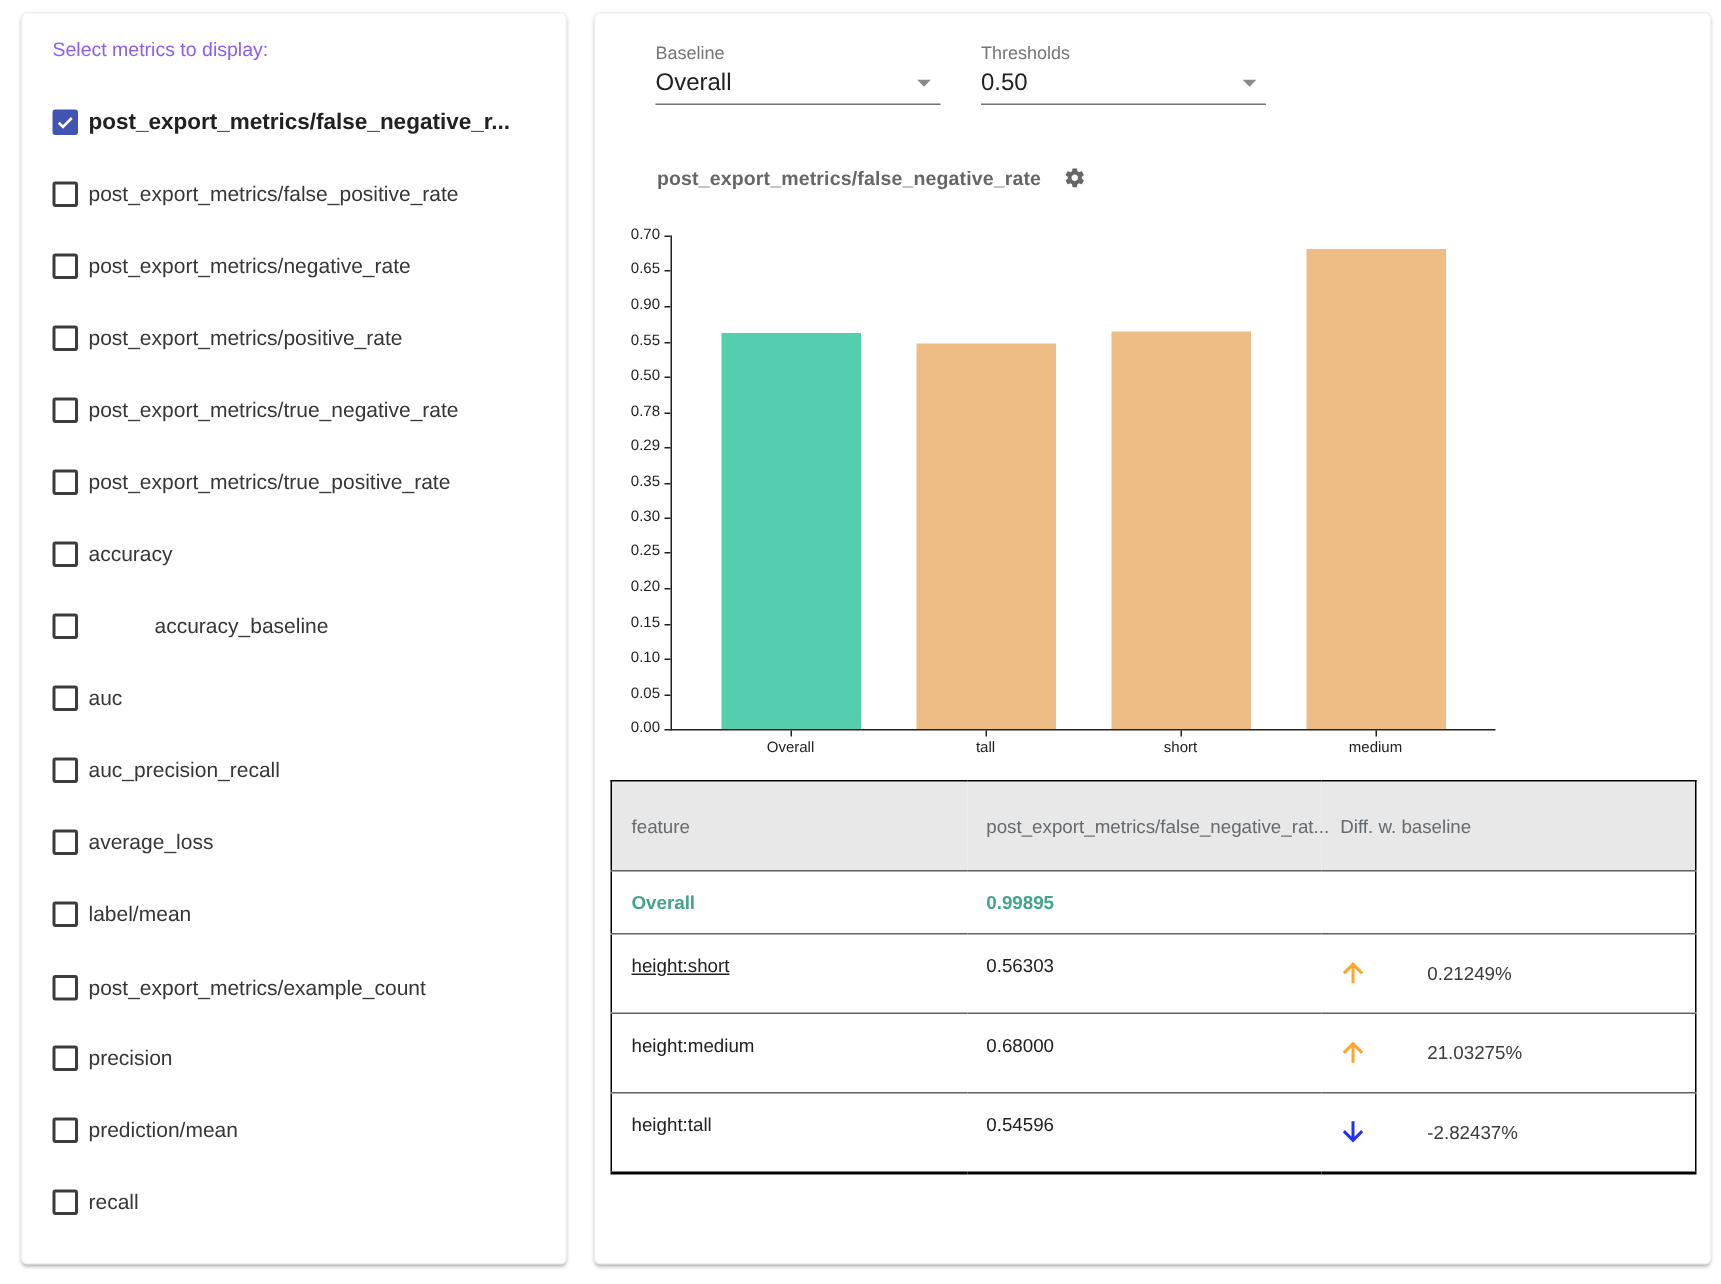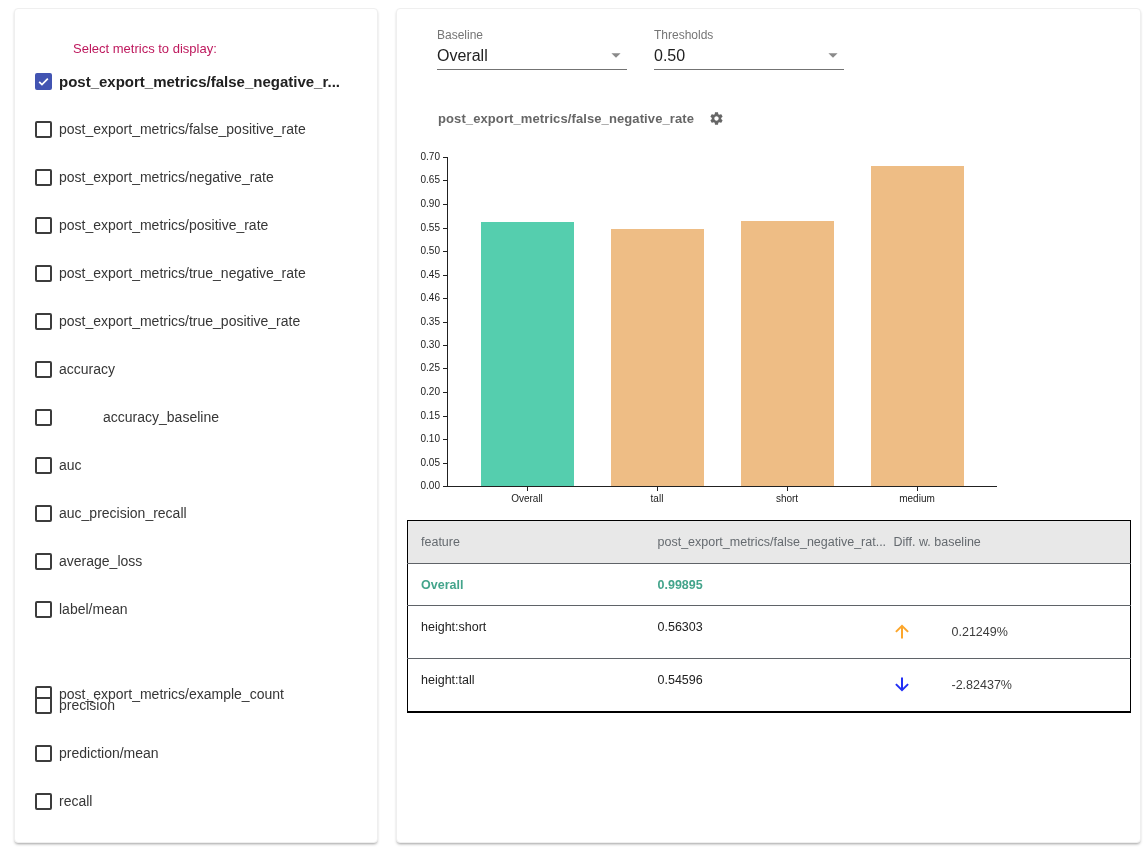--- a/index.html
+++ b/index.html
@@ -3,21 +3,21 @@
 <meta charset="utf-8">
 <style>
   * { margin:0; padding:0; box-sizing:border-box; }
   body { font-family:"Liberation Sans", sans-serif; background:#fff; }
   .page { position:relative; width:1147px; height:856px; background:#fff; overflow:hidden; }
   .card { position:absolute; background:#fff; border-radius:4px; border:1px solid #efefef;
           box-shadow:0 2px 3px -1px rgba(0,0,0,0.38); }
   .left-card { left:14px; top:8px; width:364px; height:835px; }
   .right-card { left:396px; top:8px; width:745px; height:835px; }
 
-  .panel-title { position:absolute; left:20px; top:32px; font-size:13px; color:#be185d;margin-left:38px; }
+  .panel-title { position:absolute; left:20px; top:16px; font-size:13px; color:#8b5cf6; }
 
   .metric-item { position:absolute; left:20px; display:flex; align-items:center; height:18px; cursor:pointer; }
   .cbox { width:17px; height:17px; border:2px solid #3c3c3c; border-radius:2px; background:#fff; flex:none;
           display:flex; align-items:center; justify-content:center; }
   .cbox.checked { background:#4254b2; border-color:#4254b2; }
   .metric-label { margin-left:7px; font-size:14px; color:#363636; white-space:nowrap; }
   .metric-item.checked .metric-label { font-weight:700; font-size:15px; color:#212121; }
 
   .select-field { position:absolute; top:20px; width:190px; height:41px; border-bottom:1px solid #737373; cursor:pointer; }
   .select-label { font-size:12px; line-height:12px; color:#757575; }
@@ -32,21 +32,21 @@
   .chart .yaxis { position:absolute; left:51px; top:0; width:1px; height:330px; background:#212121; }
   .chart .xaxis { position:absolute; left:51px; top:329px; width:550px; height:1px; background:#212121; }
   .chart .ytick { position:absolute; left:47px; width:4px; height:1px; background:#212121; }
   .chart .ylab { position:absolute; left:0; width:44px; text-align:right; font-size:10px; color:#212121; line-height:12px; }
   .chart .xtick { position:absolute; width:1px; height:4px; top:330px; background:#212121; }
   .chart .xlab { position:absolute; top:336px; width:90px; text-align:center; font-size:10px; color:#212121; }
   .chart .bar { position:absolute; width:93px; }
 
   .metrics-table { position:absolute; left:10px; top:511px; width:723px; border-collapse:collapse;
                    border:1px solid #000; border-bottom-width:2px; table-layout:fixed; }
-  .metrics-table thead tr { height:43px; background:#e8e8e8; }
+  .metrics-table thead tr { height:60px; background:#e8e8e8; }
   .metrics-table th { font-weight:400; color:#656a6f; font-size:12.5px; text-align:left; padding-left:13px;
                       border-bottom:1px solid #5f6368; white-space:nowrap; }
   .metrics-table td { font-size:12.5px; color:#212121; padding-left:13px; }
   .metrics-table tbody tr + tr { border-top:1px solid #5f6368; }
   .metrics-table tr.baseline-row td { color:#43a48b; font-weight:700; }
   .diff-cell { display:flex; align-items:center;gap:34px; }
   .diff-cell span { margin-left:8px; color:#3c3c3c; font-weight:400; }
 </style>
 </head>
 <body>
@@ -100,21 +100,21 @@
           <span class="metric-label">auc_precision_recall</span>
         </div>
         <div class="metric-item" style="top: 543px;">
           <span class="cbox"></span>
           <span class="metric-label">average_loss</span>
         </div>
         <div class="metric-item" style="top: 591px;">
           <span class="cbox"></span>
           <span class="metric-label">label/mean</span>
         </div>
-        <div class="metric-item" style="top: 676px;">
+        <div class="metric-item" style="top: 640px;">
           <span class="cbox"></span>
           <span class="metric-label">post_export_metrics/example_count</span>
         </div>
         <div class="metric-item" style="top: 687px;">
           <span class="cbox"></span>
           <span class="metric-label">precision</span>
         </div>
         <div class="metric-item" style="top: 735px;">
           <span class="cbox"></span>
           <span class="metric-label">prediction/mean</span>
@@ -163,23 +163,23 @@
         <div class="ylab" style="top: 253px;">0.15</div>
         <div class="ytick" style="top: 259px;"></div>
         <div class="ylab" style="top: 229px;">0.20</div>
         <div class="ytick" style="top: 235px;"></div>
         <div class="ylab" style="top: 205px;">0.25</div>
         <div class="ytick" style="top: 211px;"></div>
         <div class="ylab" style="top: 182px;">0.30</div>
         <div class="ytick" style="top: 188px;"></div>
         <div class="ylab" style="top: 159px;">0.35</div>
         <div class="ytick" style="top: 165px;"></div>
-        <div class="ylab" style="top: 135px;">0.46</div>
+        <div class="ylab" style="top: 135px;">0.29</div>
         <div class="ytick" style="top: 141px;"></div>
-        <div class="ylab" style="top: 112px;">0.45</div>
+        <div class="ylab" style="top: 112px;">0.78</div>
         <div class="ytick" style="top: 118px;"></div>
         <div class="ylab" style="top: 88px;">0.50</div>
         <div class="ytick" style="top: 94px;"></div>
         <div class="ylab" style="top: 65px;">0.55</div>
         <div class="ytick" style="top: 71px;"></div>
         <div class="ylab" style="top: 41px;">0.90</div>
         <div class="ytick" style="top: 47px;"></div>
         <div class="ylab" style="top: 17px;">0.65</div>
         <div class="ytick" style="top: 23px;"></div>
         <div class="ylab" style="top: -6px;">0.70</div>
@@ -206,28 +206,40 @@
             <th style="width: 250px;">Diff. w. baseline</th>
           </tr>
         </thead>
       <tbody id="table-body">
           <tr class="baseline-row" style="height: 42px;">
             <td>Overall</td>
             <td>0.99895</td>
             <td></td>
           </tr>
           <tr style="height: 53px;">
-            <td style="vertical-align: top; padding-top: 14px;">height:short</td>
+            <td style="vertical-align: top; padding-top: 14px; text-decoration: underline;">height:short</td>
             <td style="vertical-align: top; padding-top: 14px;">0.56303</td>
             <td style="vertical-align: top; padding-top: 17px;">
               <div class="diff-cell">
                 <svg width="16" height="17" viewBox="0 0 16 17">
                   <path fill="none" stroke="#fca62b" stroke-width="2" d="M8 15.5V2.8M1.9 8.9L8 2.8l6.1 6.1"></path>
                 </svg>
                 <span>0.21249%</span>
+              </div>
+            </td>
+          </tr>
+          <tr style="height: 53px;">
+            <td style="vertical-align: top; padding-top: 14px;">height:medium</td>
+            <td style="vertical-align: top; padding-top: 14px;">0.68000</td>
+            <td style="vertical-align: top; padding-top: 17px;">
+              <div class="diff-cell">
+                <svg width="16" height="17" viewBox="0 0 16 17">
+                  <path fill="none" stroke="#fca62b" stroke-width="2" d="M8 15.5V2.8M1.9 8.9L8 2.8l6.1 6.1"></path>
+                </svg>
+                <span>21.03275%</span>
               </div>
             </td>
           </tr>
           <tr style="height: 53px;">
             <td style="vertical-align: top; padding-top: 14px;">height:tall</td>
             <td style="vertical-align: top; padding-top: 14px;">0.54596</td>
             <td style="vertical-align: top; padding-top: 17px; text-align: right;">
               <div class="diff-cell">
                 <svg width="16" height="17" viewBox="0 0 16 17">
                   <path fill="none" stroke="#2330f5" stroke-width="2" d="M8 1.5v12.7M1.9 8.1L8 14.2l6.1-6.1"></path>

